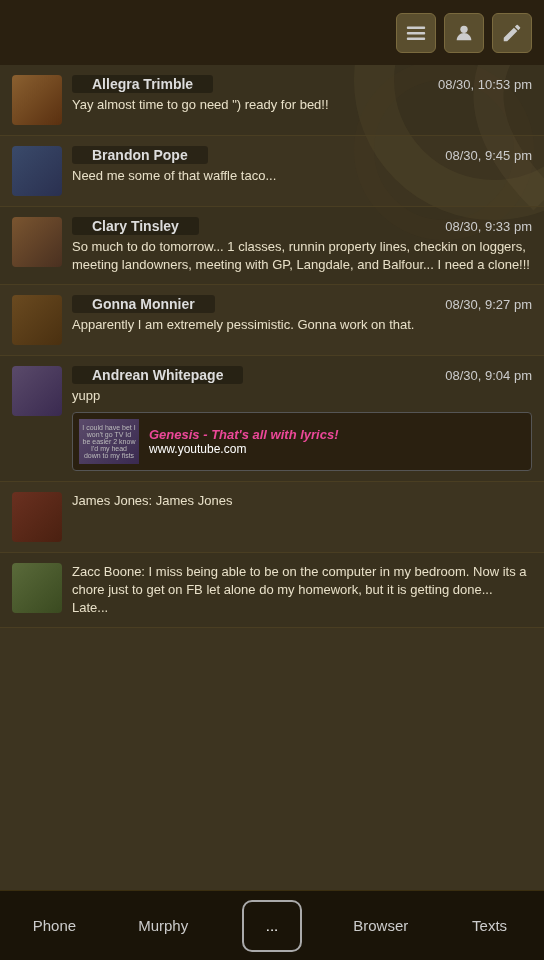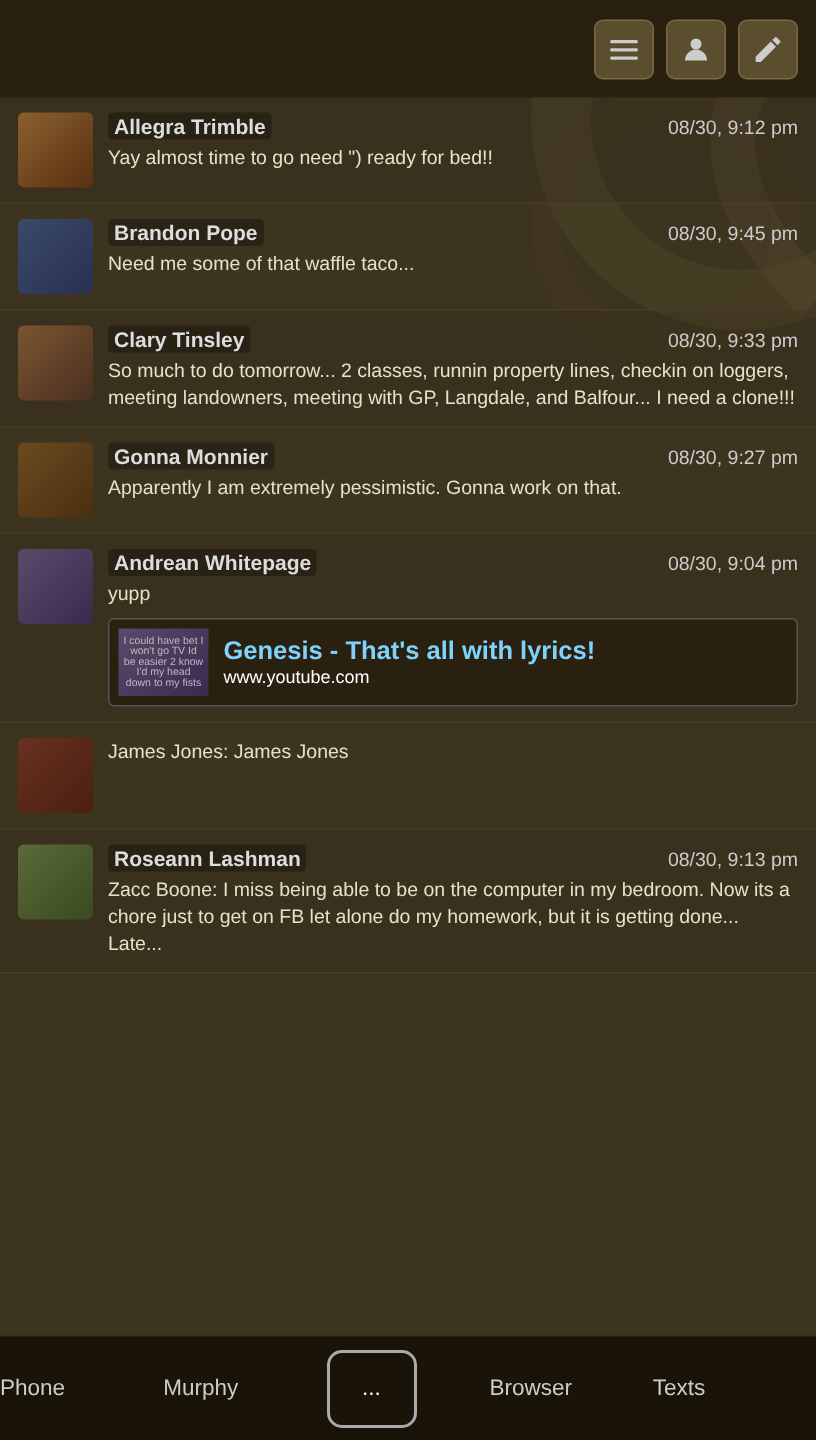--- a/index.html
+++ b/index.html
@@ -98,21 +98,21 @@
       display: flex;
       justify-content: space-between;
       align-items: baseline;
       margin-bottom: 3px;
     }
     .feed-name {
       font-size: 14px;
       font-weight: bold;
       color: #ddd;
       background-color: rgba(0,0,0,0.3);
-      padding: 1px 4px;
+      padding: 1px 20px;
       border-radius: 3px;
     }
     .feed-time {
       font-size: 13px;
       color: #ccc;
       white-space: nowrap;
     }
     .feed-text {
       font-size: 13px;
       color: #e8e0c8;
@@ -137,23 +137,24 @@
       flex-shrink: 0;
       display: flex;
       align-items: center;
       justify-content: center;
       font-size: 9px;
       color: #888;
       position: relative;
     }
     .yt-info {}
     .yt-title {
-      font-size: 17px;
-      color: #7dd3fc;
+      font-size: 13px;
+      color: #ec4899;
       font-weight: bold;
+      font-style: italic;
     }
     .yt-url {
       font-size: 12px;
       color: #ffffff;
     }
 
     
     .bottom-nav {
       position: absolute;
       bottom: 0;
@@ -163,21 +164,21 @@
       background-color: #1a1408;
       display: flex;
       align-items: center;
       justify-content: space-around;
       z-index: 10;
       border-top: 1px solid #3a2e10;
     }
     .nav-item {
       display: flex;
       flex-direction: column;
-      align-items: flex-start;
+      align-items: center;
       justify-content: center;
       cursor: pointer;
       flex: 1;
       height: 100%;
       color: #ccc;
       font-size: 15px;
     }
     .nav-item.active {
       color: #fff;
     }
@@ -253,21 +254,21 @@
     </div>
   </div>
 </div>
 
 <div class="feed" id="feed-container">
 <div class="feed-item">
     <div class="avatar av1"></div>
     <div class="feed-content">
       <div class="feed-header-row">
         <span class="feed-name">Allegra Trimble</span>
-        <span class="feed-time">08/30,  9:12 pm</span>
+        <span class="feed-time">08/30,  10:53 pm</span>
       </div>
       <div class="feed-text">Yay almost time to go need ") ready for bed!!</div>
 
     </div>
   </div>
     <div class="feed-item">
     <div class="avatar av2"></div>
     <div class="feed-content">
       <div class="feed-header-row">
         <span class="feed-name">Brandon Pope</span>
@@ -277,21 +278,21 @@
 
     </div>
   </div>
     <div class="feed-item">
     <div class="avatar av3"></div>
     <div class="feed-content">
       <div class="feed-header-row">
         <span class="feed-name">Clary Tinsley</span>
         <span class="feed-time">08/30,  9:33 pm</span>
       </div>
-      <div class="feed-text">So much to do tomorrow... 2 classes, runnin property lines, checkin on loggers, meeting landowners, meeting with GP, Langdale, and Balfour... I need a clone!!!</div>
+      <div class="feed-text">So much to do tomorrow... 1 classes, runnin property lines, checkin on loggers, meeting landowners, meeting with GP, Langdale, and Balfour... I need a clone!!!</div>
 
     </div>
   </div>
     <div class="feed-item">
     <div class="avatar av4"></div>
     <div class="feed-content">
       <div class="feed-header-row">
         <span class="feed-name">Gonna Monnier</span>
         <span class="feed-time">08/30,  9:27 pm</span>
       </div>
@@ -324,24 +325,20 @@
     <div class="feed-item">
     <div class="avatar av6"></div>
     <div class="feed-content">
       <div class="feed-text">James Jones: James Jones</div>
 
     </div>
   </div>
     <div class="feed-item">
     <div class="avatar av9"></div>
     <div class="feed-content">
-      <div class="feed-header-row">
-        <span class="feed-name">Roseann Lashman</span>
-        <span class="feed-time">08/30,  9:13 pm</span>
-      </div>
       <div class="feed-text">Zacc Boone: I miss being able to be on the computer in my bedroom. Now its a chore just to get on FB let alone do my homework, but it is getting done... Late...</div>
 
     </div>
   </div>
   </div>
 <div class="spinner-container" id="spinner-area" style="position:relative;z-index:1;background:#3d3420;">
   <div class="spinner"></div>
 </div>
 
 <div class="bottom-nav">

